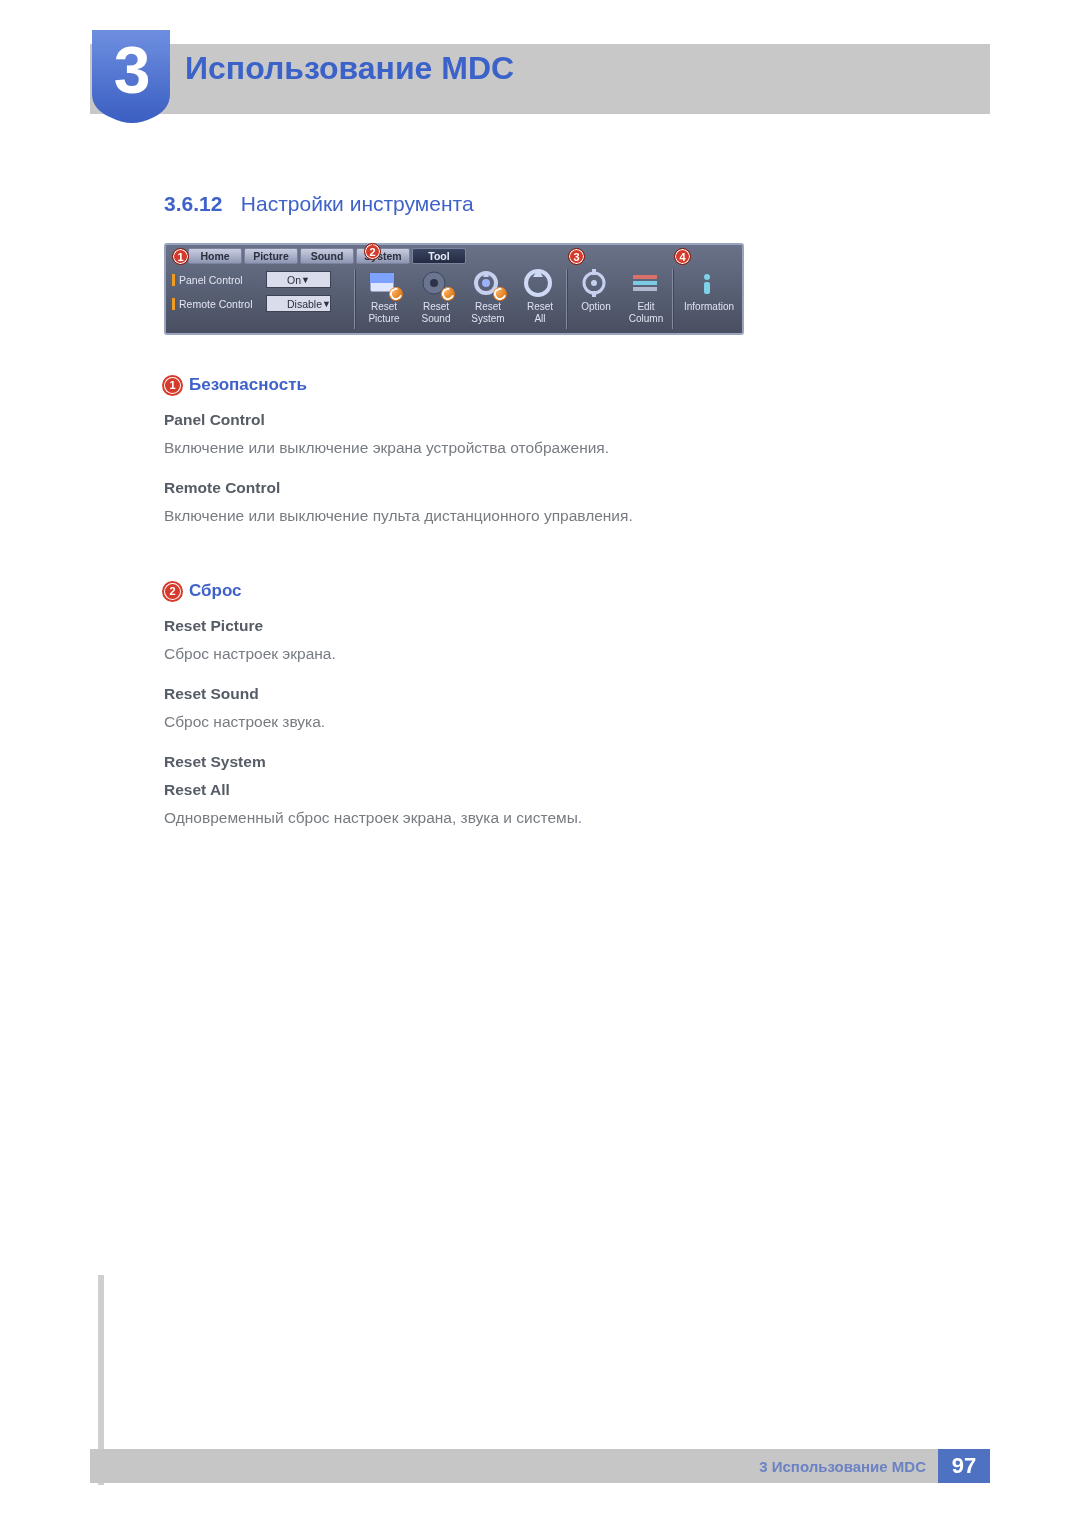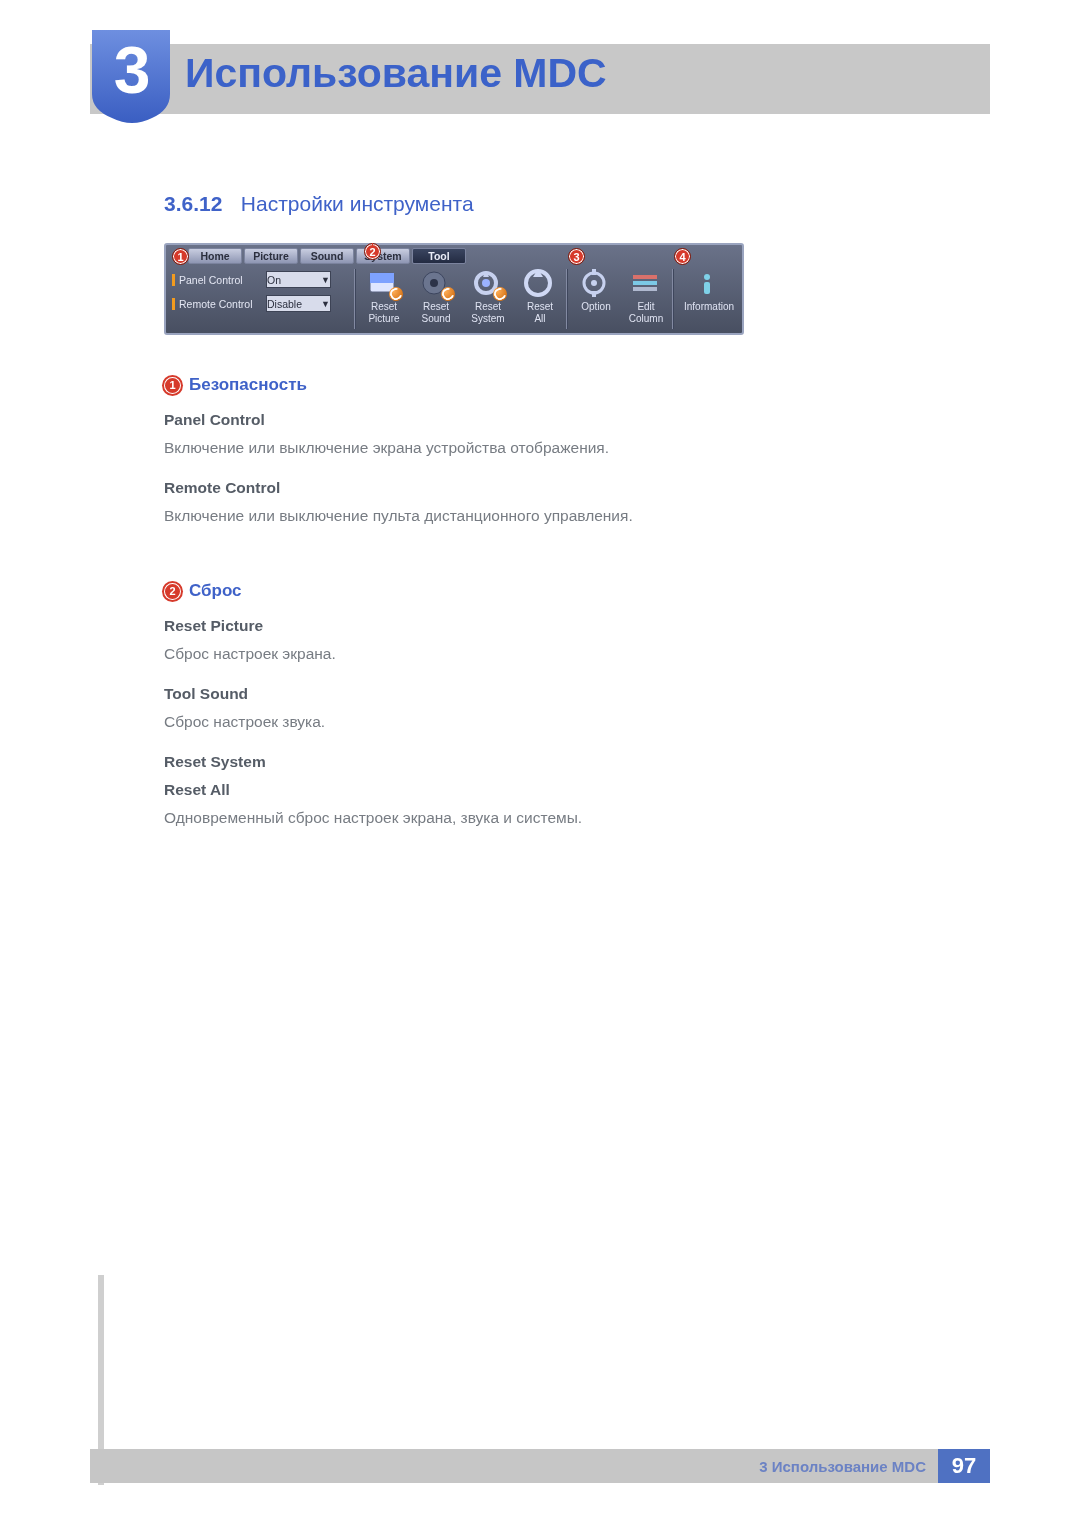--- a/index.html
+++ b/index.html
@@ -6,21 +6,21 @@
   html, body { width: 1080px; height: 1527px; background: #fff; font-family: Arial, Helvetica, sans-serif; color: #333; }
   .page { position: relative; width: 1080px; height: 1527px; background: #fff; }
 
   
   .top-strip { position: absolute; left: 90px; right: 90px; top: 44px; height: 70px; background: #c8c8c8; }
 
   
   .chapter-tab { position: absolute; left: 92px; top: 30px; width: 78px; }
   .chapter-tab svg { display: block; }
   .chapter-tab-num { position: absolute; left: 0; top: 2px; width: 78px; text-align: center; font-size: 66px; font-weight: 700; color: #fff; letter-spacing: -2px; }
-  .page-title { position: absolute; left: 185px; top: 50px; font-size: 41px; font-weight: 700; color: #3b62c9; }
+  .page-title { position: absolute; left: 185px; top: 50px; font-size: 32px; font-weight: 700; color: #3b62c9; }
 
   
   .section-heading { position: absolute; left: 164px; top: 192px; }
   .section-heading .num { color: #3f62c8; font-size: 21px; font-weight: 700; margin-right: 14px; margin-top: 36px; }
   .section-heading .txt { color: #3f62c8; font-size: 21px; font-weight: 400; }
 
   
   .ui-panel { position: absolute; left: 164px; top: 243px; width: 580px; height: 92px;
               background: linear-gradient(#6a7289, #484f61);
               border: 2px solid #9aa4bf; border-radius: 3px; color: #c9cee1; font-size: 11px; }
@@ -31,21 +31,21 @@
          background: linear-gradient(#c8cde0, #8e96b3); color:#2b2f3e; font-weight:700; font-size:10.5px;
          border: 1px solid #7b839e; border-radius:2px; }
   .tab.active { background: linear-gradient(#3a4560, #232b42); color:#e9ecf7; }
 
   
   .dd-row { position: absolute; left: 6px; display:flex; align-items:center; gap:6px; }
   .dd-row.row1 { top: 26px; }
   .dd-row.row2 { top: 50px; }
   .dd-label { width: 88px; color:#e3e6f3; font-size:10.5px; border-left: 3px solid #f29b1f; padding-left:4px; }
   .dd-select { width: 65px; height: 17px; background:#d8dceb; border:1px solid #3d4355; color:#2b2f3e;
-               display:flex; align-items:center; justify-content:space-between; padding:0 0; font-size:10.5px; }
+               display:flex; align-items:center; justify-content:space-between; padding:0 20px; font-size:10.5px; }
   .dd-arrow { font-size:9px; color:#2b2f3e; }
 
   
   .vdiv { position:absolute; top:24px; bottom:4px; width:0; border-left:1px solid #838aa2; border-right:1px solid #3e465c; }
 
   
   .tool-item { position:absolute; top:24px; width:48px; text-align:center; font-size:10px; color:#dfe3f2; }
   .tool-item .ic { width:34px; height:30px; margin:0 auto 2px; position: relative; }
   .tool-item .cap { line-height:1.15; }
 
@@ -236,21 +236,21 @@
     <div class="group-sep"></div>
 
     <div class="group-head">
       <span class="bullet">2</span>
       <span>Сброс</span>
     </div>
 
     <div class="item-title">Reset Picture</div>
     <div class="item-desc">Сброс настроек экрана.</div>
 
-    <div class="item-title">Tool Sound</div>
+    <div class="item-title">Reset Sound</div>
     <div class="item-desc">Сброс настроек звука.</div>
 
     <div class="item-title">Reset System</div>
 
     <div class="item-title">Reset All</div>
     <div class="item-desc">Одновременный сброс настроек экрана, звука и системы.</div>
 
   </div>
 
   <div class="left-bar"></div>

